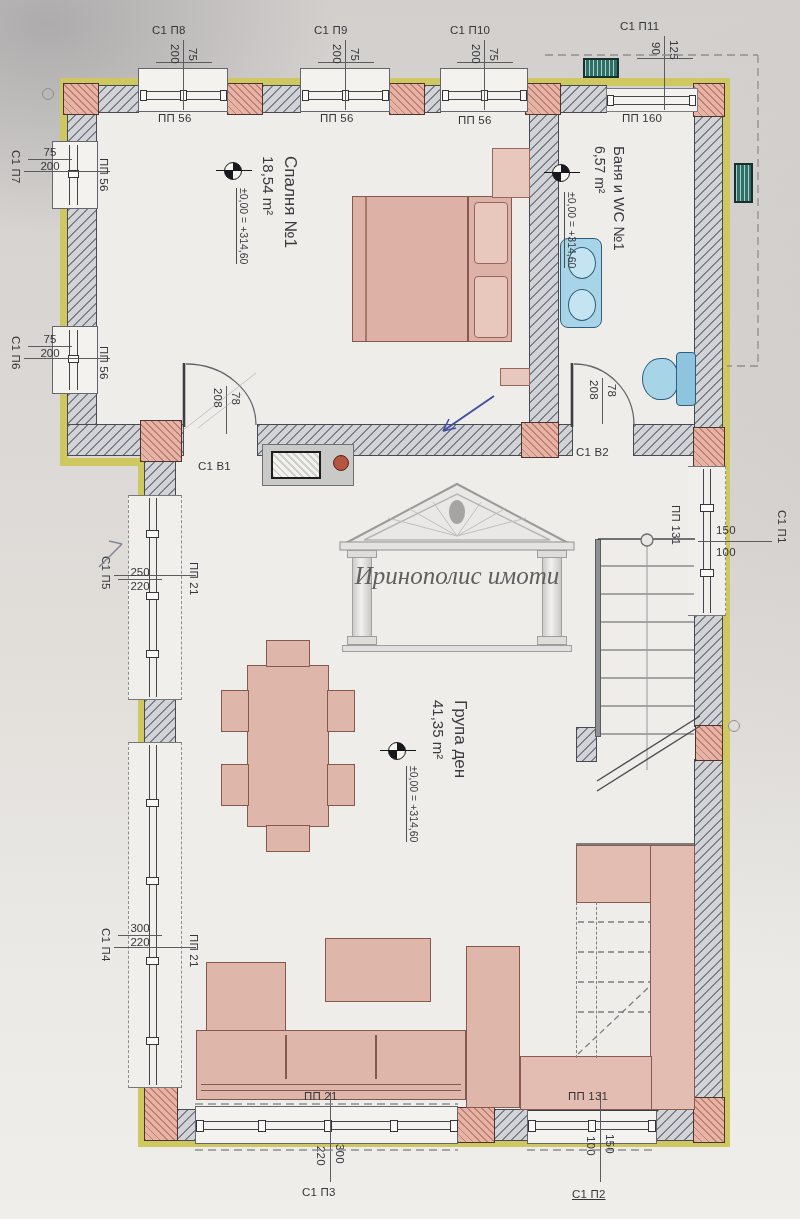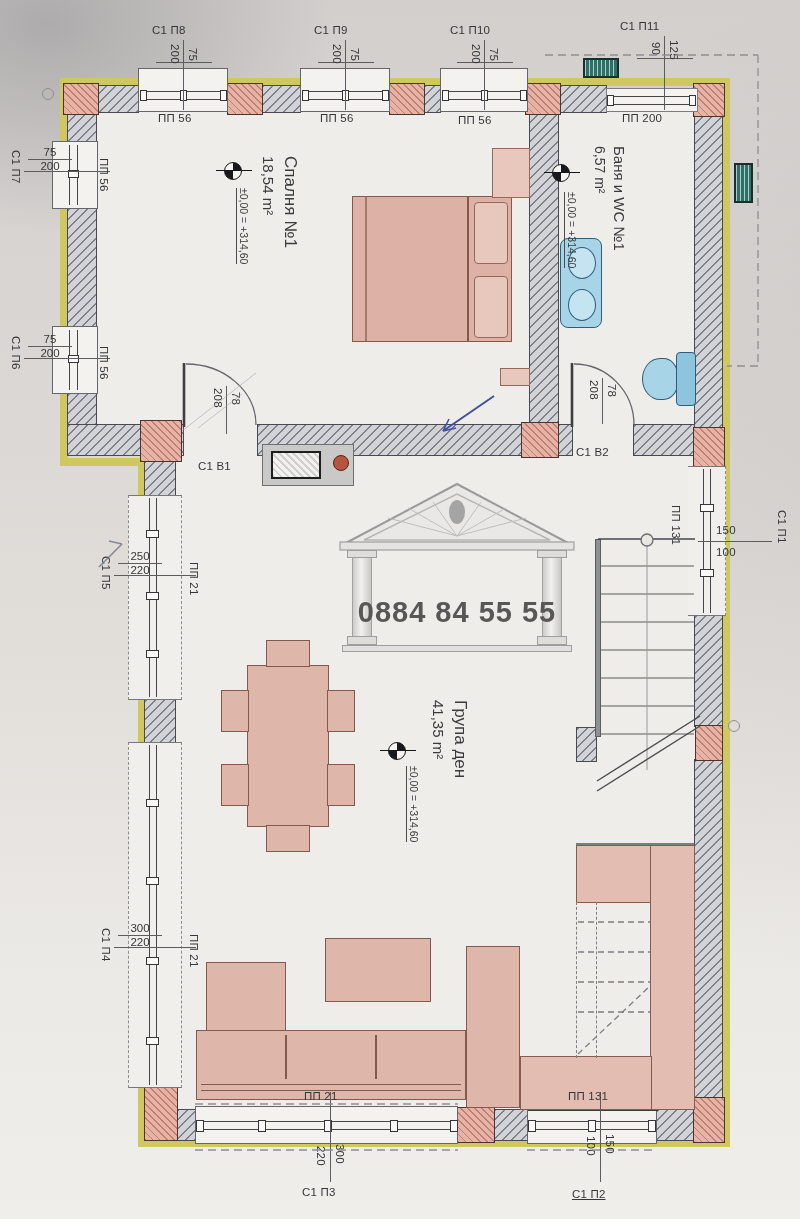--- a/index.html
+++ b/index.html
@@ -254,37 +254,37 @@
   <div class="lbl rot" style="left:343px;top:44px;">200</div>
   <div class="lbl rot" style="left:361px;top:48px;">75</div>
   <div class="lbl" style="left:320px;top:112px;">ПП 56</div>
   <div class="lbl" style="left:450px;top:24px;">С1 П10</div>
   <div class="lbl rot" style="left:482px;top:44px;">200</div>
   <div class="lbl rot" style="left:500px;top:48px;">75</div>
   <div class="lbl" style="left:458px;top:114px;">ПП 56</div>
   <div class="lbl" style="left:620px;top:20px;">С1 П11</div>
   <div class="lbl rot" style="left:662px;top:42px;">90</div>
   <div class="lbl rot" style="left:680px;top:40px;">125</div>
-  <div class="lbl" style="left:622px;top:112px;">ПП 200</div>
+  <div class="lbl" style="left:622px;top:112px;">ПП 160</div>
 
   <div class="lbl rot" style="left:22px;top:150px;">С1 П7</div>
   <div class="dimpair" style="left:28px;top:146px;width:44px;">
     <span class="t">75</span>
     <span class="b">200</span>
   </div>
   <div class="lbl rot" style="left:110px;top:158px;">ПП 56</div>
   <div class="lbl rot" style="left:22px;top:336px;">С1 П6</div>
   <div class="dimpair" style="left:28px;top:333px;width:44px;">
     <span class="t">75</span>
     <span class="b">200</span>
   </div>
   <div class="lbl rot" style="left:110px;top:346px;">ПП 56</div>
 
   <div class="lbl rot" style="left:112px;top:556px;">С1 П5</div>
-  <div class="dimpair" style="left:118px;top:550px;width:44px;">
+  <div class="dimpair" style="left:118px;top:566px;width:44px;">
     <span class="t">250</span>
     <span class="b">220</span>
   </div>
   <div class="lbl rot" style="left:200px;top:562px;">ПП 21</div>
   <div class="lbl rot" style="left:112px;top:928px;">С1 П4</div>
   <div class="dimpair" style="left:118px;top:922px;width:44px;">
     <span class="t">300</span>
     <span class="b">220</span>
   </div>
   <div class="lbl rot" style="left:200px;top:934px;">ПП 21</div>
@@ -346,21 +346,21 @@
       <ellipse cx="119" cy="34" rx="8" ry="12" fill="#9b9b9b"></ellipse>
       <rect x="2" y="64" width="234" height="8" fill="#e3e2e0" stroke="#949494" stroke-width="1.2"></rect>
     </svg>
     <div style="position:absolute;left:14px;top:72px;width:20px;height:88px;background:linear-gradient(90deg,#c7c7c5,#f3f2f0 45%,#c3c3c1);border:1px solid #979797;box-sizing:border-box;"></div>
     <div style="position:absolute;left:9px;top:72px;width:30px;height:8px;background:#dcdbd9;border:1px solid #949494;box-sizing:border-box;"></div>
     <div style="position:absolute;left:9px;top:158px;width:30px;height:9px;background:#dcdbd9;border:1px solid #949494;box-sizing:border-box;"></div>
     <div style="position:absolute;right:14px;top:72px;width:20px;height:88px;background:linear-gradient(90deg,#c7c7c5,#f3f2f0 45%,#c3c3c1);border:1px solid #979797;box-sizing:border-box;"></div>
     <div style="position:absolute;right:9px;top:72px;width:30px;height:8px;background:#dcdbd9;border:1px solid #949494;box-sizing:border-box;"></div>
     <div style="position:absolute;right:9px;top:158px;width:30px;height:9px;background:#dcdbd9;border:1px solid #949494;box-sizing:border-box;"></div>
     <div style="position:absolute;left:4px;top:167px;width:230px;height:7px;background:#e0dfdd;border:1px solid #949494;box-sizing:border-box;"></div>
-    <div style="position:absolute;left:0;top:118px;width:100%;text-align:center;font-family:'Liberation Sans',sans-serif;font-weight:bold;font-size:29px;color:#434345;letter-spacing:1px;">0884 84 55 55</div>
+    <div style="position:absolute;left:0;top:84px;width:100%;text-align:center;font-family:'Liberation Serif',serif;font-style:italic;font-size:25px;color:#4c4c4e;">Иринополис имоти</div>
   </div>
 
   <svg width="800" height="1219" viewBox="0 0 800 1219" style="position:absolute;left:0;top:0;pointer-events:none;">
 
     <path d="M184,363 L184,427" stroke="#3d3f44" stroke-width="2.6" fill="none"></path>
     <path d="M186,364 A70,61 0 0 1 256,425" stroke="#63666c" stroke-width="1.3" fill="none"></path>
     <path d="M572,363 L572,427" stroke="#3d3f44" stroke-width="2.6" fill="none"></path>
     <path d="M574,364 A60,61 0 0 1 634,425" stroke="#63666c" stroke-width="1.3" fill="none"></path>
 
     <line x1="598" y1="539" x2="695" y2="539" stroke="#45474c" stroke-width="1.6"></line>

